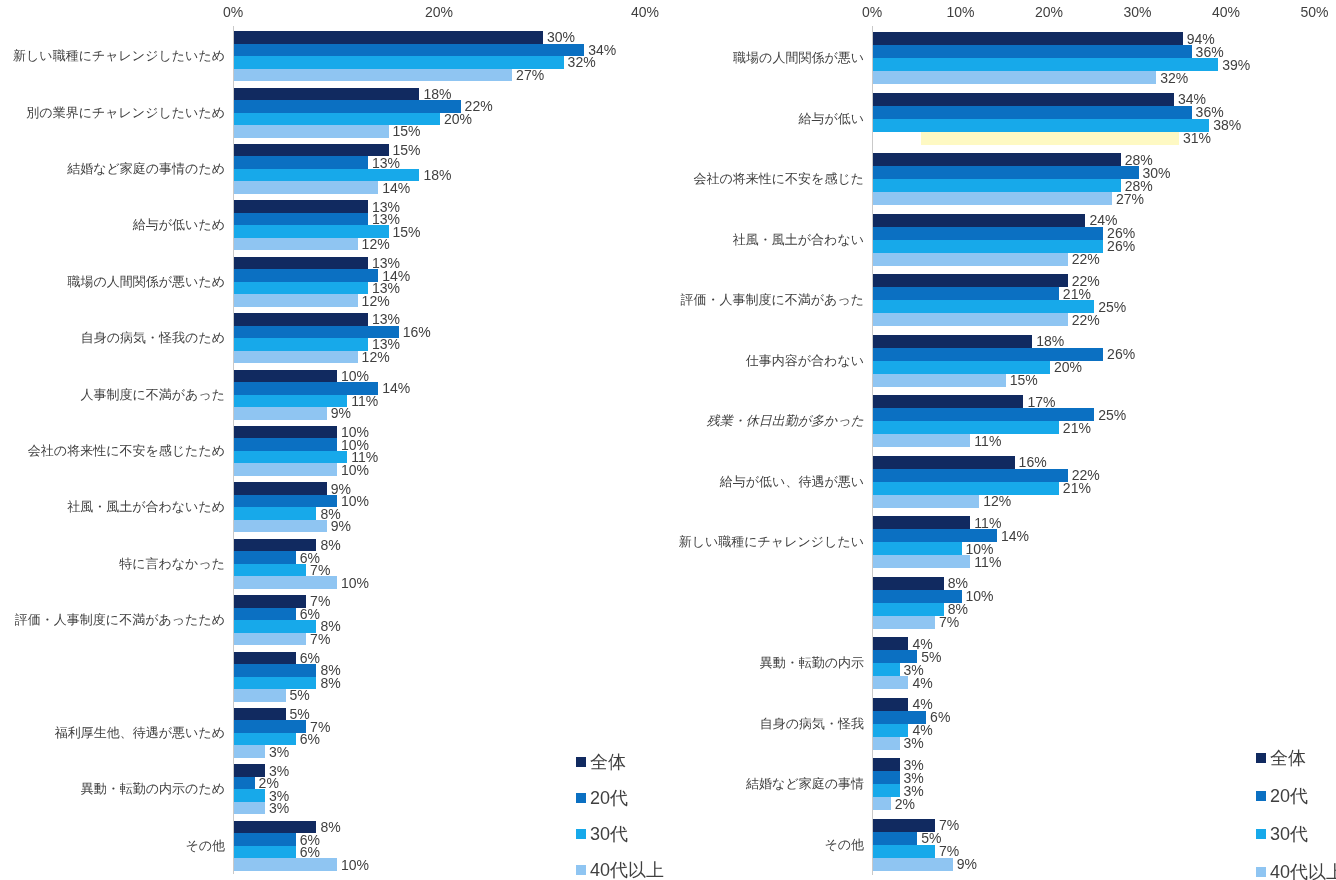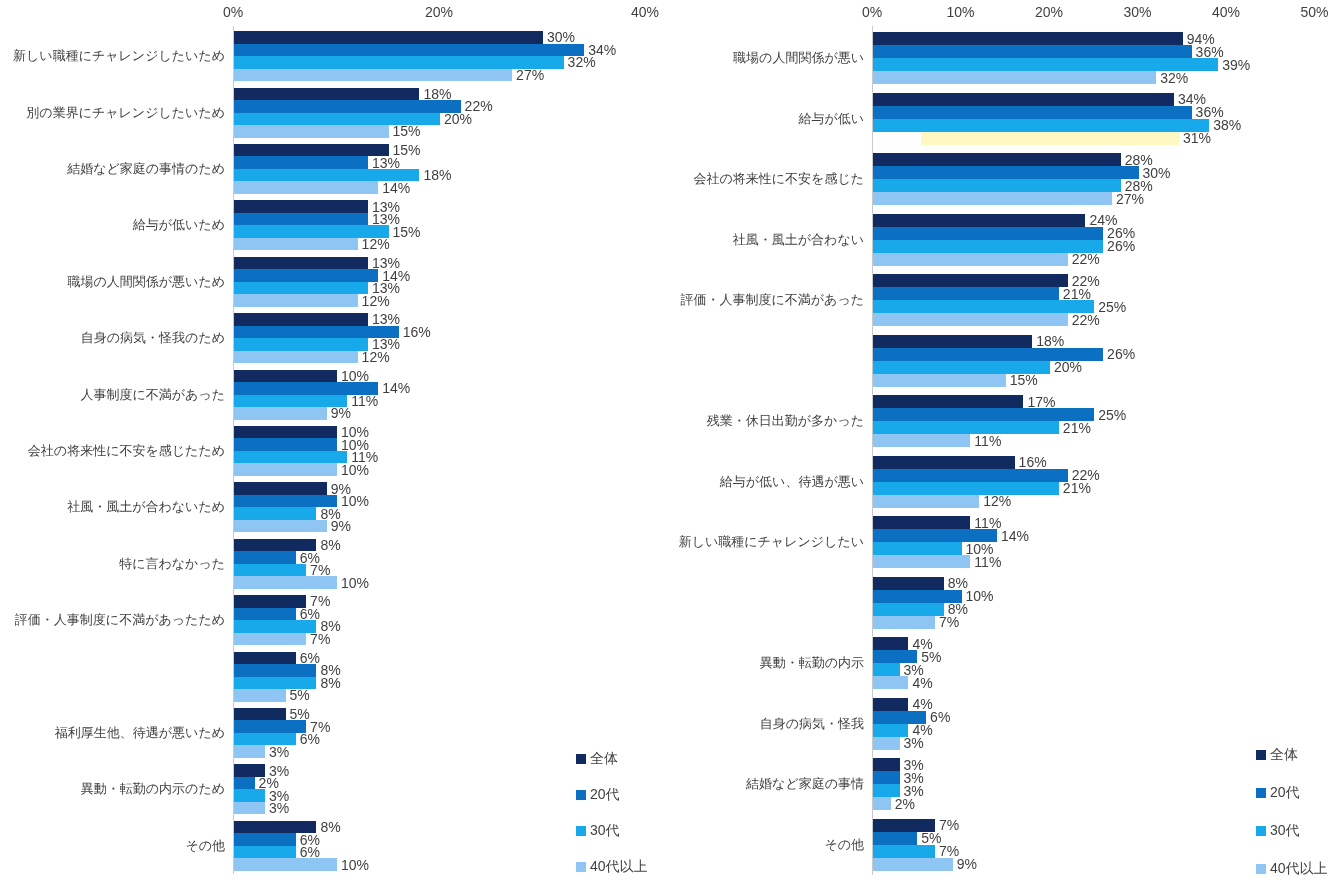--- a/index.html
+++ b/index.html
@@ -77,21 +77,21 @@
     white-space: nowrap;
   }
   .legend-marker {
     width: 10px;
     height: 10px;
     display: inline-block;
     margin-right: 4px;
     flex: 0 0 auto;
   }
   .legend-label {
-    font-size: 14px;
+    font-size: 18px;
     color: #3f3f3f;
   }
 </style>
 </head>
 <body>
 
 <div class="canvas">
   <div class="chart-panel left">
       <span class="axis-tick" style="left: 233px; top: 4px;">0%</span>
       <span class="axis-tick" style="left: 439px; top: 4px;">20%</span>
@@ -417,35 +417,36 @@
           <span class="val-label">21%</span>
         </div>
         <div class="bar" style="left: 205px; top: 30.25px; width: 221.25px; height: 13px; background: rgb(23, 169, 234);">
           <span class="val-label">25%</span>
         </div>
         <div class="bar" style="left: 205px; top: 43.25px; width: 194.7px; height: 13px; background: rgb(143, 197, 242);">
           <span class="val-label">22%</span>
         </div>
       </div>
       <div class="cat-row" style="top: 330.5px; height: 60.5px;">
+        <div class="cat-label" style="width: 196px;">仕事内容が合わない</div>
         <div class="bar" style="left: 205px; top: 4.25px; width: 159.3px; height: 13px; background: rgb(17, 42, 96);">
           <span class="val-label">18%</span>
         </div>
         <div class="bar" style="left: 205px; top: 17.25px; width: 230.1px; height: 13px; background: rgb(11, 112, 194);">
           <span class="val-label">26%</span>
         </div>
         <div class="bar" style="left: 205px; top: 30.25px; width: 177px; height: 13px; background: rgb(23, 169, 234);">
           <span class="val-label">20%</span>
         </div>
         <div class="bar" style="left: 205px; top: 43.25px; width: 132.75px; height: 13px; background: rgb(143, 197, 242);">
           <span class="val-label">15%</span>
         </div>
       </div>
       <div class="cat-row" style="top: 391px; height: 60.5px;">
-        <div class="cat-label" style="width: 196px;">残業・休日出勤が多かった</div>
+        <div class="cat-label" style="width: 196px; font-style: italic;">残業・休日出勤が多かった</div>
         <div class="bar" style="left: 205px; top: 4.25px; width: 150.45px; height: 13px; background: rgb(17, 42, 96);">
           <span class="val-label">17%</span>
         </div>
         <div class="bar" style="left: 205px; top: 17.25px; width: 221.25px; height: 13px; background: rgb(11, 112, 194);">
           <span class="val-label">25%</span>
         </div>
         <div class="bar" style="left: 205px; top: 30.25px; width: 185.85px; height: 13px; background: rgb(23, 169, 234);">
           <span class="val-label">21%</span>
         </div>
         <div class="bar" style="left: 205px; top: 43.25px; width: 97.35px; height: 13px; background: rgb(143, 197, 242);">

